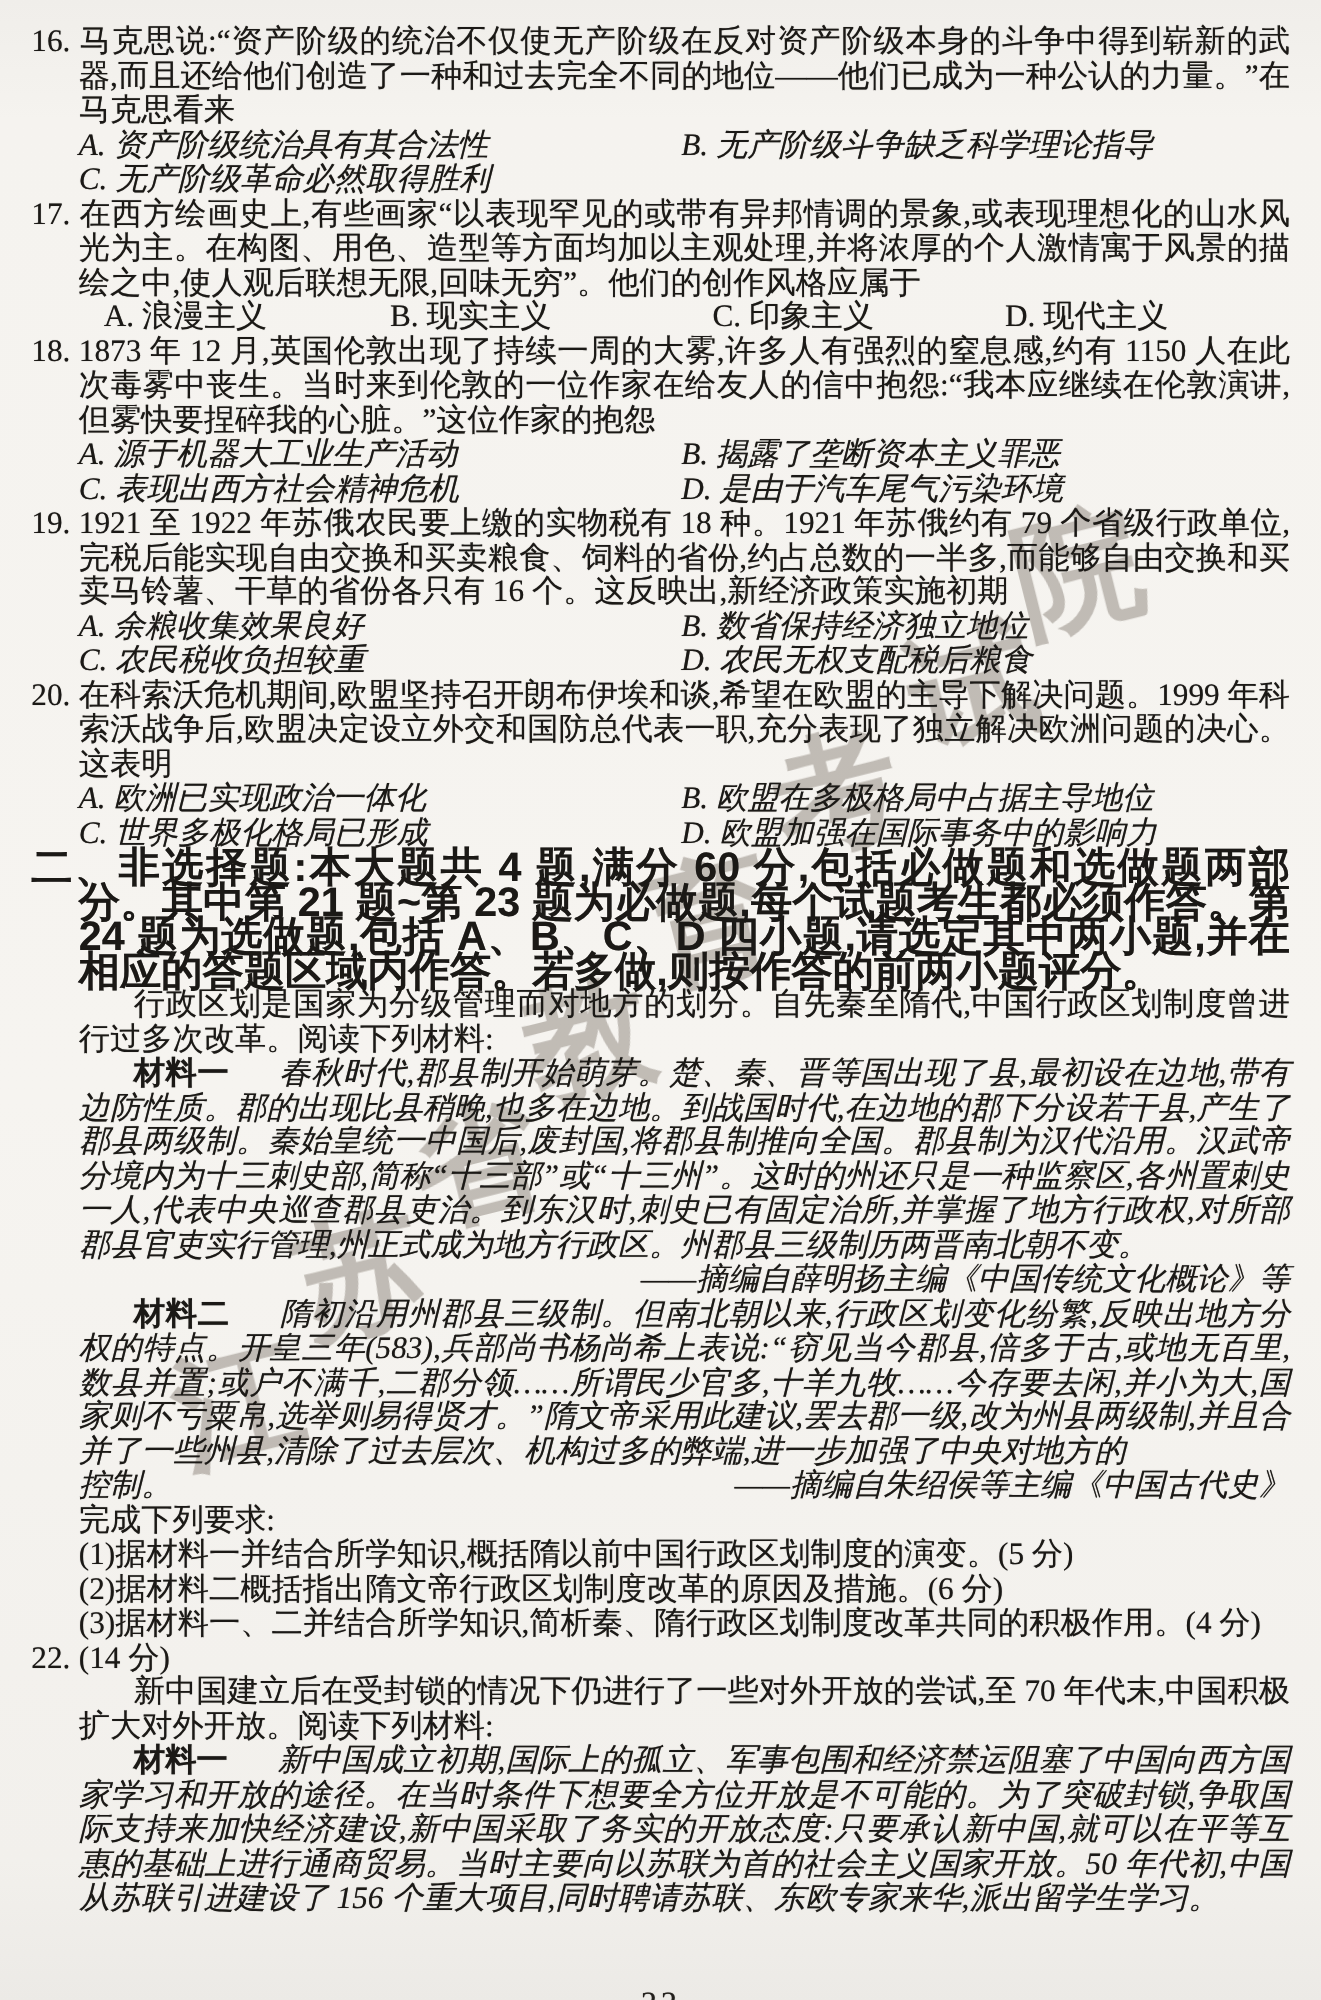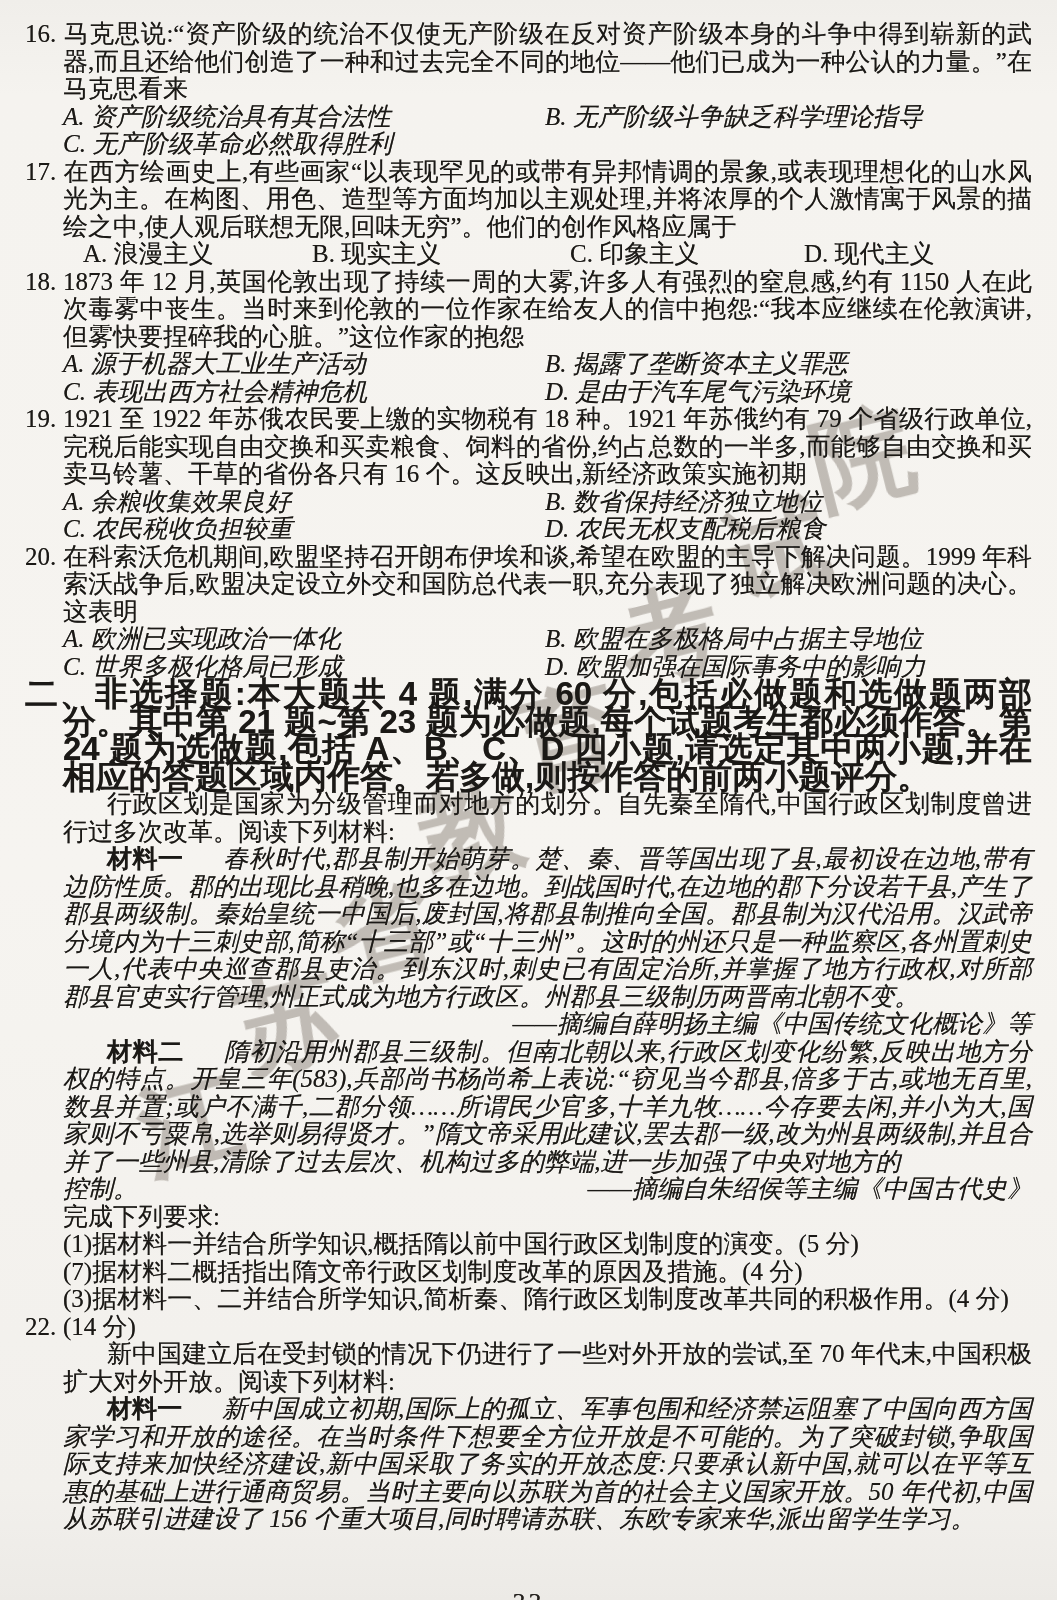--- a/index.html
+++ b/index.html
@@ -126,21 +126,21 @@
       <p class="indent">行政区划是国家为分级管理而对地方的划分。自先秦至隋代,中国行政区划制度曾进行过多次改革。阅读下列材料:</p>
       <p class="indent kai"><span class="mlabel">材料一</span><span>春秋时代,郡县制开始萌芽。楚、秦、晋等国出现了县,最初设在边地,带有边防性质。郡的出现比县稍晚,也多在边地。到战国时代,在边地的郡下分设若干县,产生了郡县两级制。秦始皇统一中国后,废封国,将郡县制推向全国。郡县制为汉代沿用。汉武帝分境内为十三刺史部,简称“十三部”或“十三州”。这时的州还只是一种监察区,各州置刺史一人,代表中央巡查郡县吏治。到东汉时,刺史已有固定治所,并掌握了地方行政权,对所部郡县官吏实行管理,州正式成为地方行政区。州郡县三级制历两晋南北朝不变。</span></p>
       <p class="source">——摘编自薛明扬主编《中国传统文化概论》等</p>
       <p class="indent kai"><span class="mlabel">材料二</span><span>隋初沿用州郡县三级制。但南北朝以来,行政区划变化纷繁,反映出地方分权的特点。开皇三年(583),兵部尚书杨尚希上表说:“窃见当今郡县,倍多于古,或地无百里,数县并置;或户不满千,二郡分领……所谓民少官多,十羊九牧……今存要去闲,并小为大,国家则不亏粟帛,选举则易得贤才。”隋文帝采用此建议,罢去郡一级,改为州县两级制,并且合并了一些州县,清除了过去层次、机构过多的弊端,进一步加强了中央对地方的</span></p>
       <p class="srcline">
           <span class="tail">控制。</span>
           <span class="src">——摘编自朱绍侯等主编《中国古代史》</span>
         </p>
       <p>完成下列要求:</p>
       <p>(1)据材料一并结合所学知识,概括隋以前中国行政区划制度的演变。(5 分)</p>
-      <p>(7)据材料二概括指出隋文帝行政区划制度改革的原因及措施。(4 分)</p>
+      <p>(2)据材料二概括指出隋文帝行政区划制度改革的原因及措施。(6 分)</p>
       <p>(3)据材料一、二并结合所学知识,简析秦、隋行政区划制度改革共同的积极作用。(4 分)</p>
     </div>
 
     <div class="q">
       <p class="hang"><span class="qnum">22.</span><span>(14 分)</span></p>
       <p class="indent">新中国建立后在受封锁的情况下仍进行了一些对外开放的尝试,至 70 年代末,中国积极扩大对外开放。阅读下列材料:</p>
       <p class="indent kai"><span class="mlabel">材料一</span><span>新中国成立初期,国际上的孤立、军事包围和经济禁运阻塞了中国向西方国家学习和开放的途径。在当时条件下想要全方位开放是不可能的。为了突破封锁,争取国际支持来加快经济建设,新中国采取了务实的开放态度:只要承认新中国,就可以在平等互惠的基础上进行通商贸易。当时主要向以苏联为首的社会主义国家开放。50 年代初,中国从苏联引进建设了 156 个重大项目,同时聘请苏联、东欧专家来华,派出留学生学习。</span></p>
     </div>
 
   </div>

